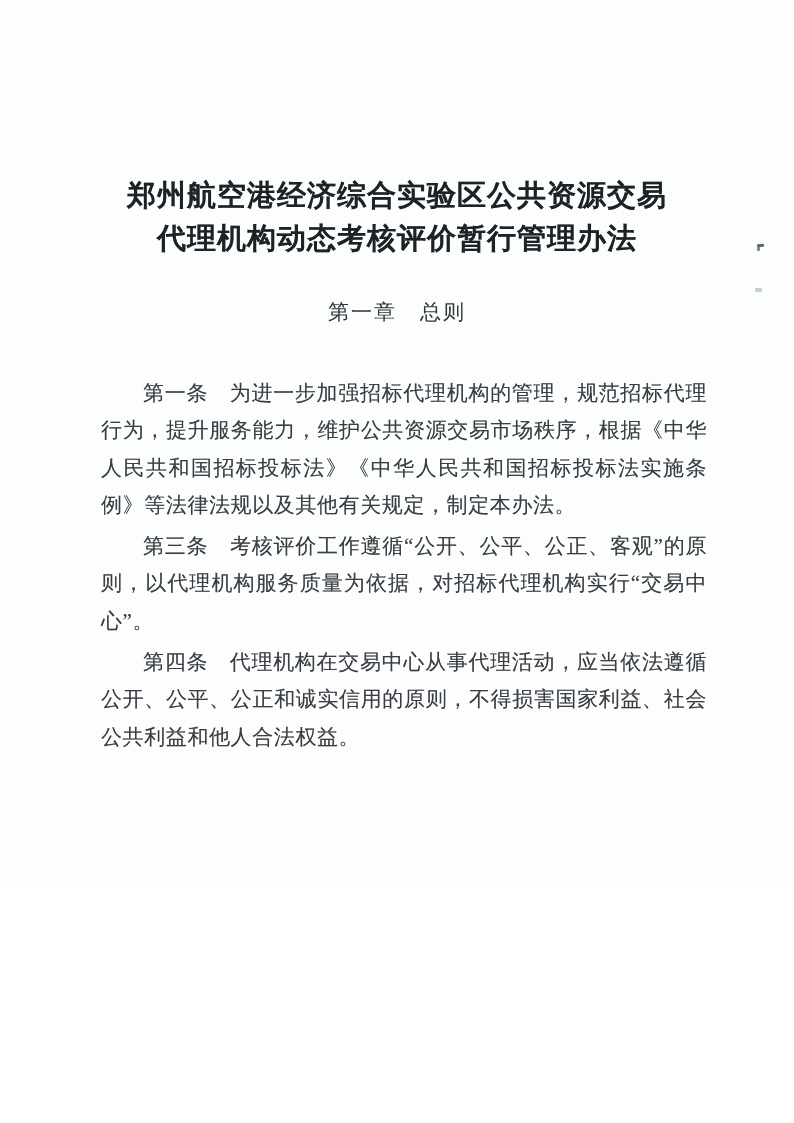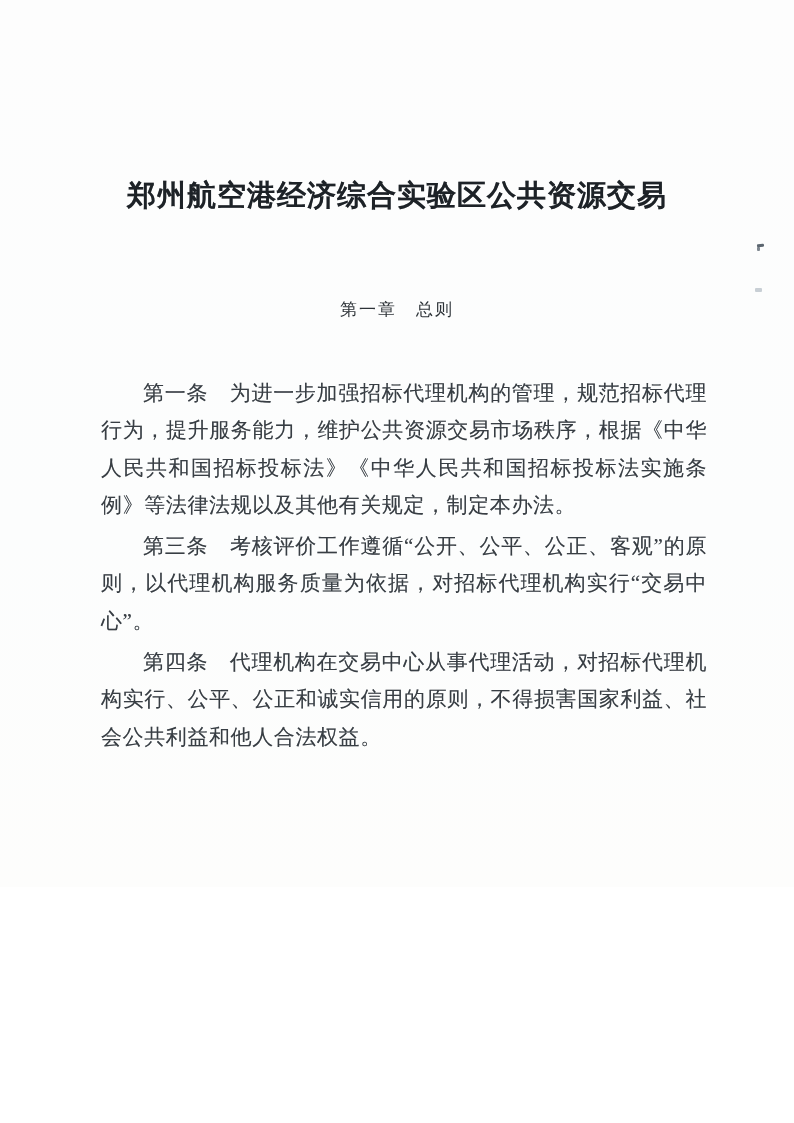--- a/index.html
+++ b/index.html
@@ -30,21 +30,21 @@
     color: #1d2227;
     text-shadow: 0 0 0.5px rgba(29,34,39,0.55);
   }
   .title .tl { display: block; }
   .chapter {
     position: absolute;
     top: 298px;
     left: 0;
     right: 0;
     text-align: center;
-    font-size: 17px;
+    font-size: 21px;
     letter-spacing: 2px;
     color: #2c3237;
   }
   .body-text {
     position: absolute;
     top: 371px;
     left: 97px;
     width: 614px;
     font-size: 21px;
     line-height: 37.3px;
@@ -87,28 +87,29 @@
   .speck-2 { left: 755px; top: 288px; width: 7px; height: 4px;
     background: #8a97a3; opacity: 0.45; border-radius: 1px; }
 </style>
 </head>
 <body>
 
 <div class="page">
 
   <h1 class="title">
     <span class="tl">郑州航空港经济综合实验区公共资源交易</span>
+    <span class="tl">代理机构动态考核评价暂行管理办法</span>
   </h1>
 
   <div class="chapter">第一章　总则</div>
 
   <div class="body-text">
     <p>第一条　为进一步加强招标代理机构的管理，规范招标代理行为，提升服务能力，维护公共资源交易市场秩序，根据《中华人民共和国招标投标法》《中华人民共和国招标投标法实施条例》等法律法规以及其他有关规定，制定本办法。</p>
     <p>第三条　考核评价工作遵循“公开、公平、公正、客观”的原则，以代理机构服务质量为依据，对招标代理机构实行“交易中心”。</p>
-    <p>第四条　代理机构在交易中心从事代理活动，对招标代理机构实行、公平、公正和诚实信用的原则，不得损害国家利益、社会公共利益和他人合法权益。</p>
+    <p>第四条　代理机构在交易中心从事代理活动，应当依法遵循公开、公平、公正和诚实信用的原则，不得损害国家利益、社会公共利益和他人合法权益。</p>
   </div>
 
   <svg class="seal" viewBox="0 0 154 154" xmlns="http://www.w3.org/2000/svg">
     <defs>
       <filter id="softblur" x="-20%" y="-20%" width="140%" height="140%">
         <feGaussianBlur stdDeviation="0.8"></feGaussianBlur>
       </filter>
       <filter id="inkblur" x="-30%" y="-30%" width="160%" height="160%">
         <feGaussianBlur stdDeviation="1.2"></feGaussianBlur>
       </filter>

